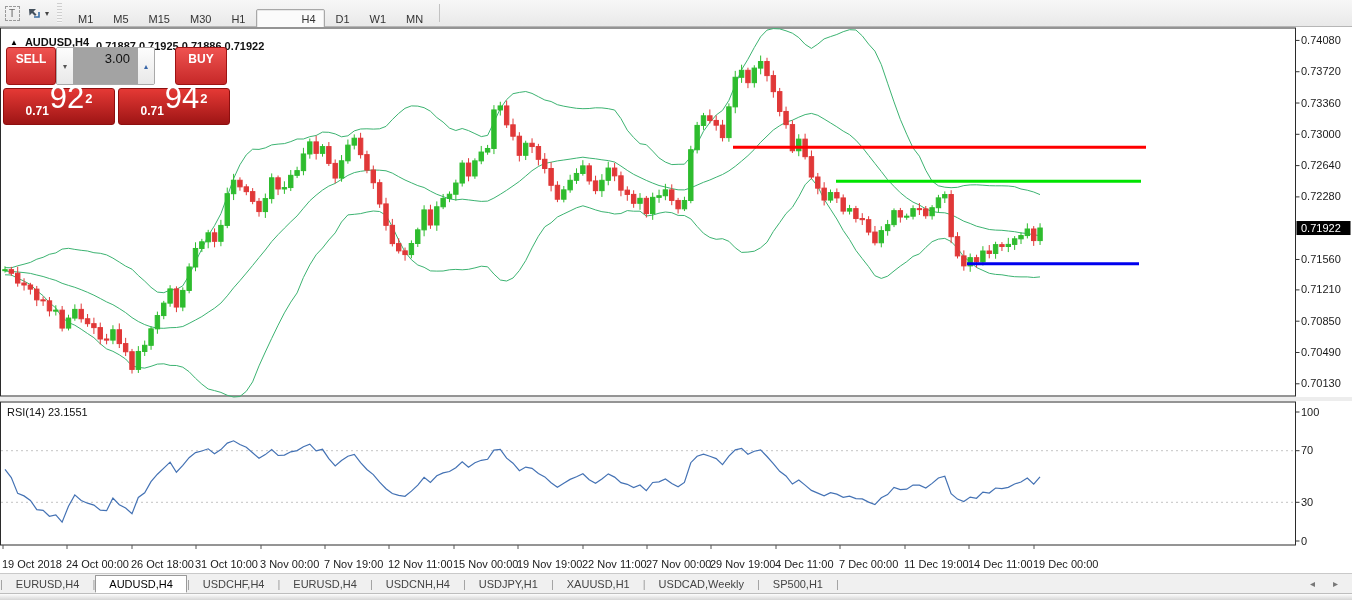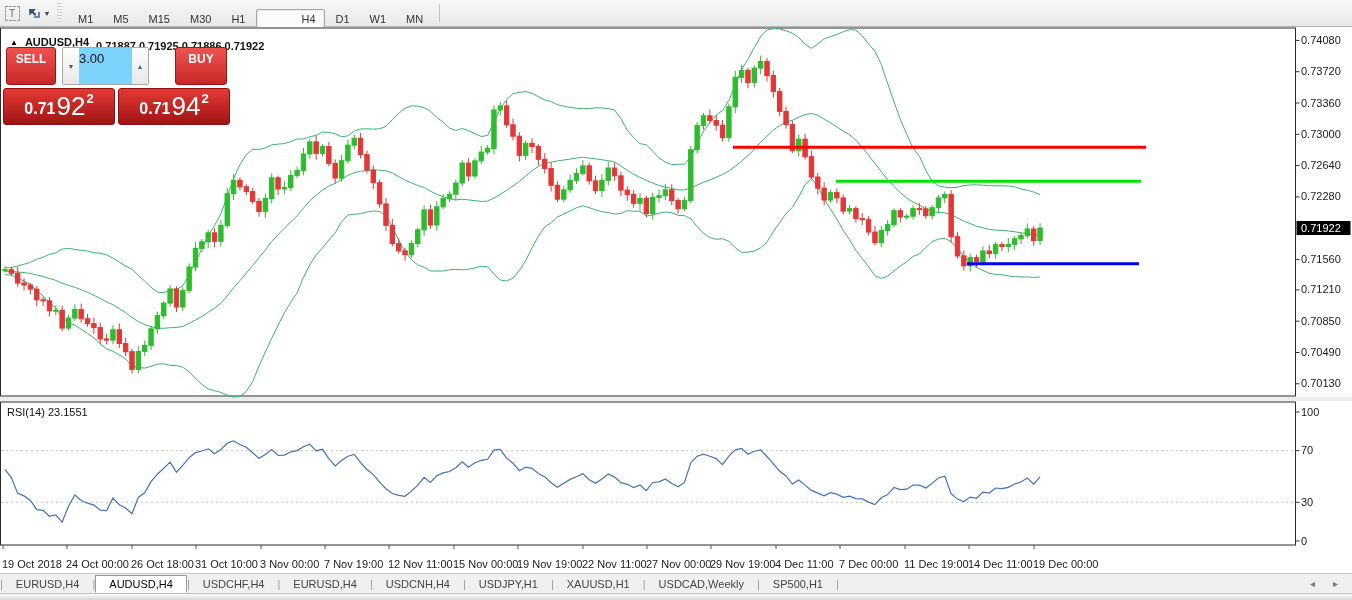--- a/index.html
+++ b/index.html
@@ -27,40 +27,40 @@
   .chart-wrap { position:absolute; left:0; top:27px; width:1352px; height:546px;
     background:#ffffff; }
   svg text { font-family:"Liberation Sans", sans-serif; }
 
   .ohlc-title { position:absolute; left:10px; top:5px; font-size:11px;
     font-weight:bold; color:#111; display:flex; align-items:center; gap:7px; }
   .collapse-arrow { font-size:8px; color:#000; }
 
   
   .trade-panel { position:absolute; left:3px; top:20px; width:227px; }
-  .tp-row1 { display:flex; height:38px; gap:6px; padding:0 3px; }
+  .tp-row1 { display:flex; height:38px; gap:0; padding:0 3px; }
   .tp-btn { color:#fff; font-size:12px; font-weight:bold; text-align:center;
     line-height:22px; border-radius:3px; border:1px solid #9e1313;
     background:linear-gradient(#ef5350,#c62828); cursor:pointer; }
   .tp-sell { width:50px; }
   .tp-buy  { width:52px;margin-left:20px; }
   .tp-spin { flex:1; display:flex; border:1px solid #a9a9a9; background:#fff;
     border-radius:2px; overflow:hidden; }
   .spin-btn { width:16px; display:flex; align-items:center; justify-content:center;
     background:linear-gradient(#fdfdfd,#e8e8e8); font-size:8px; color:#555;
     cursor:pointer; }
   .spin-btn.up { color:#3866a8; }
-  .vol-field { flex:1; font-size:13px; color:#111; 
-    padding:3px 8px 0 0; background:#7dd3fc; }
+  .vol-field { flex:1; font-size:13px; color:#111; text-align:right;
+    padding:3px 8px 0 0; background:#a3a3a3; }
   .tp-row2 { display:flex; gap:3px; margin-top:3px; height:37px; }
   .tp-price { flex:1; border-radius:3px; border:1px solid #8e0f0f; color:#fff;
     background:linear-gradient(#e53935,#9e1515); display:flex; align-items:flex-end;
     justify-content:center; padding-bottom:3px; cursor:pointer; }
-  .tp-price .pfx { font-size:16px; font-weight:bold; margin-bottom:3px; }
-  .tp-price .big { font-size:26px; font-weight:normal; line-height:30px; margin:0 1px; }
+  .tp-price .pfx { font-size:12px; font-weight:bold; margin-bottom:3px; }
+  .tp-price .big { font-size:31px; font-weight:normal; line-height:30px; margin:8px 1px; }
   .tp-price .sup { font-size:13px; font-weight:bold; align-self:flex-start;
     margin-top:2px; }
 
   .rsi-label { position:absolute; left:7px; top:379px; font-size:11px; color:#111; }
 
   
   .tabbar { position:absolute; left:0; top:573px; width:1352px; height:20px;
     background:#f0f0f0; border-top:1px solid #c9c9c9; display:flex;
     align-items:center; font-size:11px; color:#444; }
   .tab { padding:2px 13px; cursor:pointer; white-space:nowrap; }

